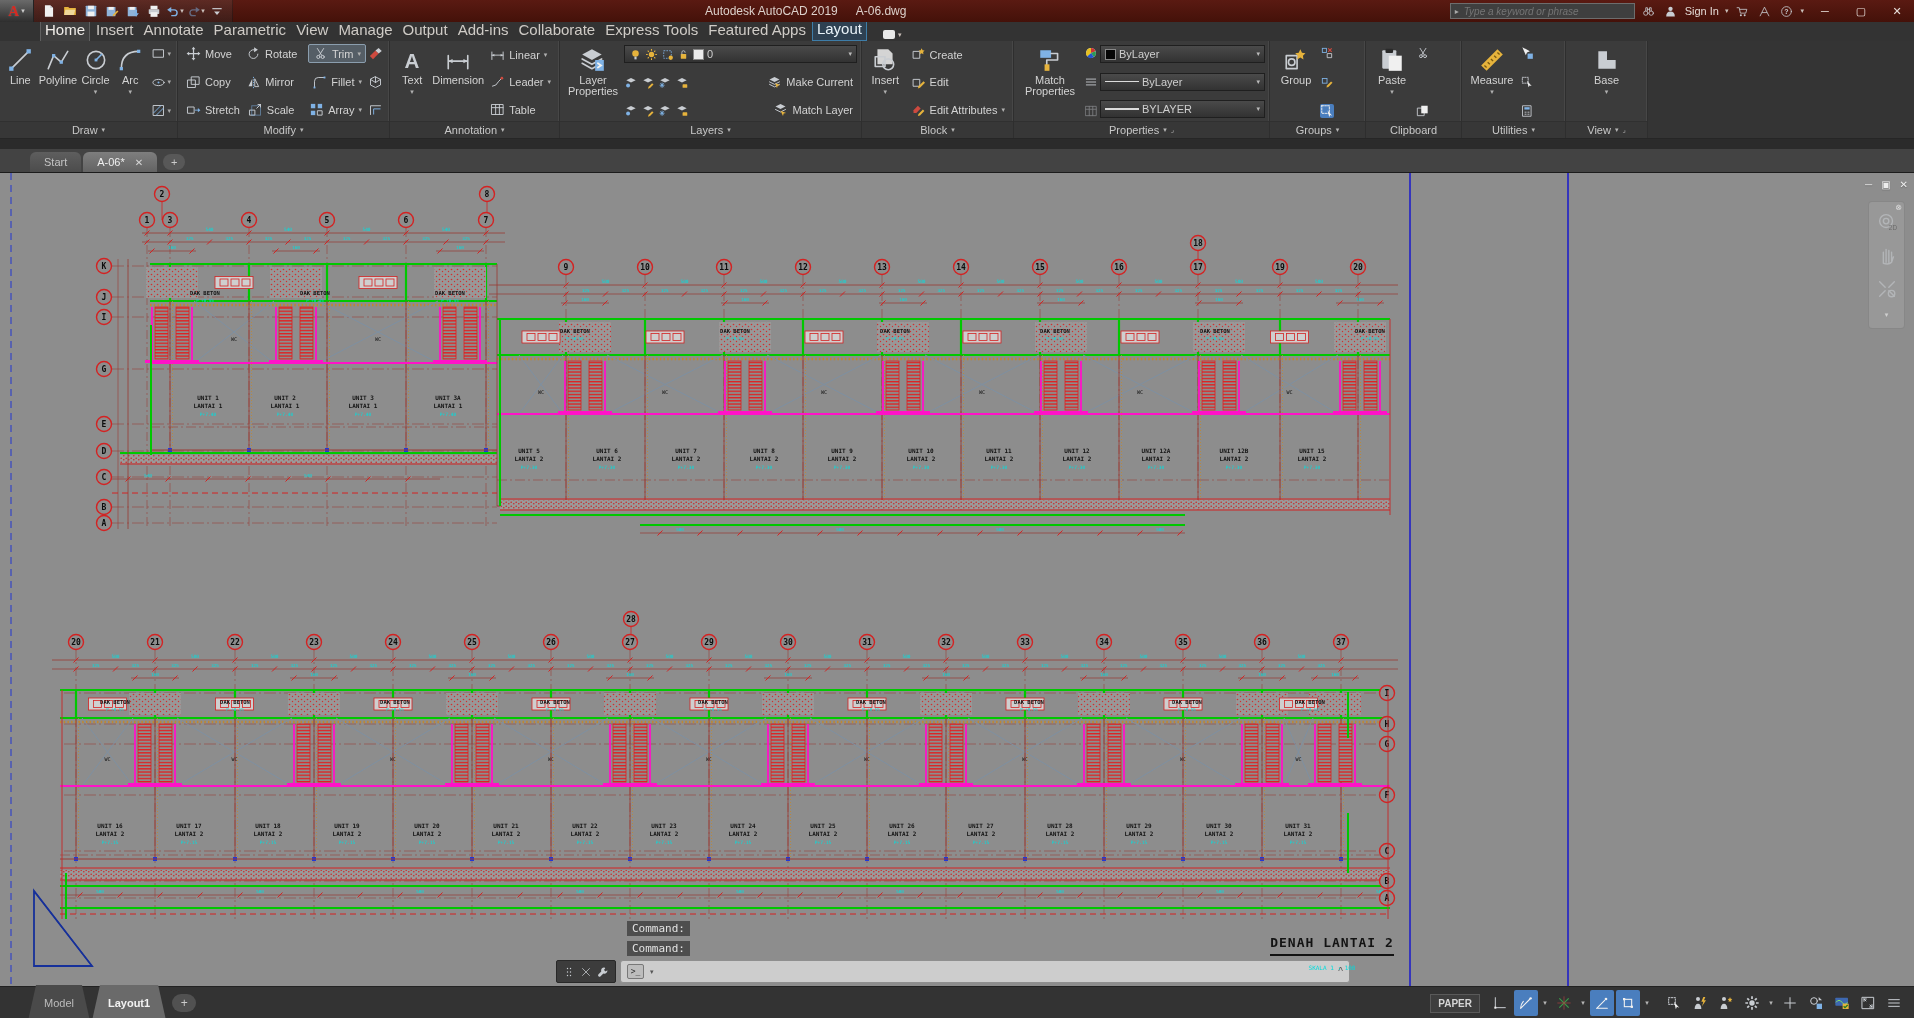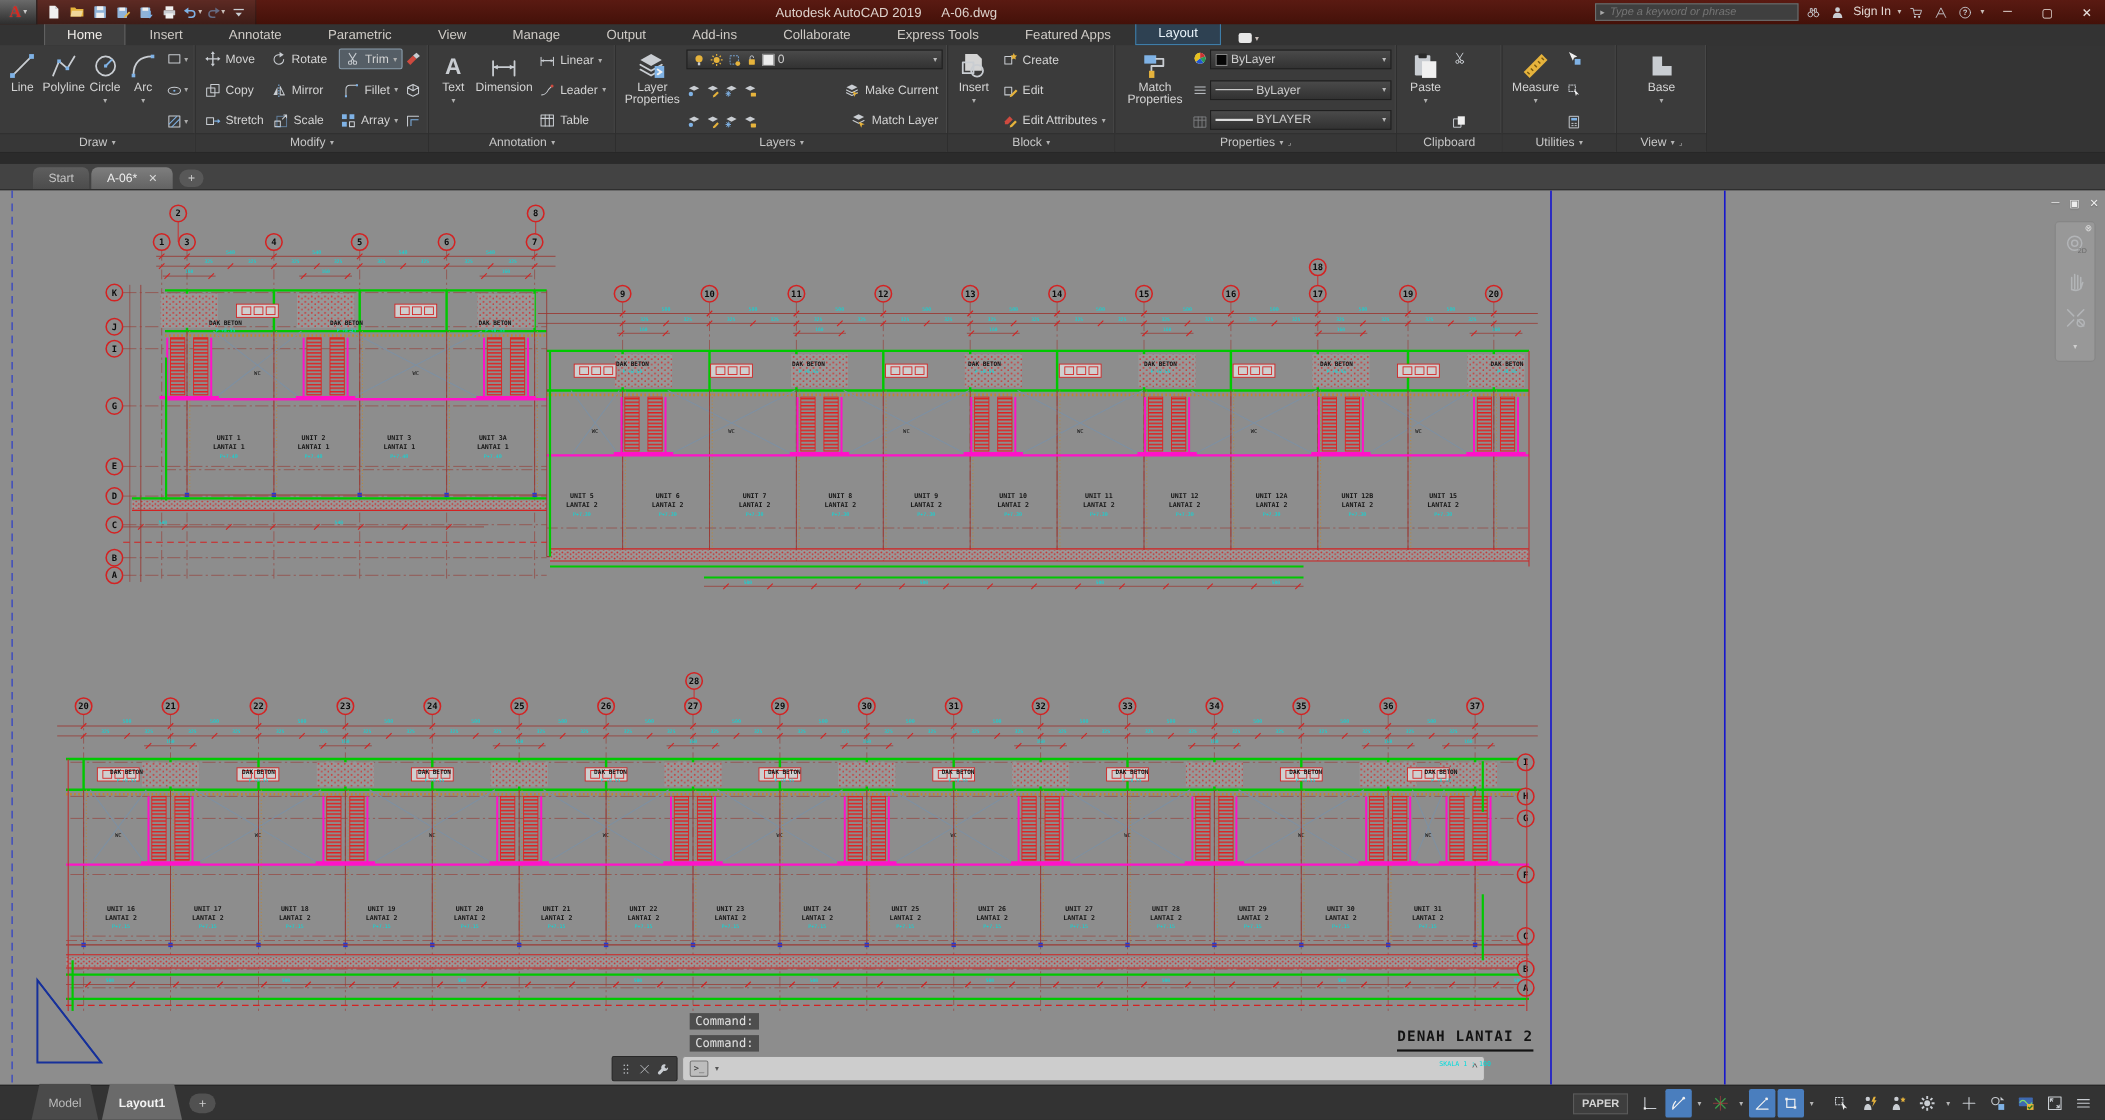--- a/index.html
+++ b/index.html
@@ -16,21 +16,21 @@
 .t-right{position:absolute;right:0;top:0;height:22px;display:flex;align-items:center;gap:6px;padding-right:2px}
 .searchwrap{display:flex;align-items:center;background:#3f3f3f;border:1px solid #6d6d6d;height:16px;width:185px;padding:0 4px;color:#a9a9a9}
 .searchwrap input{background:transparent;border:none;outline:none;color:#b5b5b5;font-style:italic;font-size:10px;width:100%;font-family:"Liberation Sans",sans-serif}
 .tic{width:16px;height:16px;display:flex;align-items:center;justify-content:center}
 .tic svg{width:13px;height:13px}
 .signin{font-size:11px;color:#e3dad5}
 .ddw{color:#cabfba;font-size:7px}
 .winbtn{width:30px;height:22px;display:flex;align-items:center;justify-content:center;color:#e8e0dc;font-size:11px}
 
 .rtabs{height:19px;background:#333;display:flex;align-items:flex-end;padding-left:40px;gap:2px}
-.rtab{padding:2px 20px 3px;font-size:12px;color:#cfcbc6}
+.rtab{padding:2px 4px 3px;font-size:15px;color:#cfcbc6}
 .rtab.active{background:#3f3f3f;border:1px solid #606060;border-bottom:none;color:#f0ede9}
 .rtab.ctx{background:#2e4152;border:1px solid #3e7da8;color:#e8f2f8}
 .rtoggle{margin-left:8px;display:flex;align-items:center;gap:3px;padding:2px 6px;color:#ccc}
 .rtoggle .box{width:12px;height:9px;background:#e8e8e8;border-radius:2px}
 
 .ribbon{height:98px;background:#3b3b3b;display:flex;border-bottom:1px solid #262626}
 .panel{display:flex;flex-direction:column;border-right:1px solid #2e2e2e;box-shadow:inset -1px 0 0 #474747}
 .pbody{flex:1;display:flex;align-items:stretch;padding:3px 4px 0;gap:2px}
 .plabel{height:17px;background:#373737;border-top:1px solid #303030;display:flex;align-items:center;justify-content:center;gap:4px;font-size:11px;color:#c8c8c8}
 .plabel .dd{font-size:7px;color:#b5b5b5}
@@ -937,20 +937,45 @@
           </div>
       </div>
     </div>
     <div class="plabel">
         <span>Properties</span>
         <span class="dd">▾</span>
         <span class="dd">⌟</span>
       </div>
   </div>
 
+  <div class="panel" style="width:96px">
+    <div class="pbody">
+      <div class="bigbtn">
+          <svg class="bi">
+            <use href="#i-group"></use>
+          </svg>
+          <span class="bl">Group</span>
+        </div>
+      <div class="mcol" style="align-items:center">
+        <svg class="tiny">
+            <use href="#i-ungroup"></use>
+          </svg>
+        <svg class="tiny">
+            <use href="#i-gedit"></use>
+          </svg>
+        <svg class="tiny" style="background:#4a7ebe;border-radius:2px">
+            <use href="#i-gsel"></use>
+          </svg>
+      </div>
+    </div>
+    <div class="plabel">
+        <span>Groups</span>
+        <span class="dd">▾</span>
+      </div>
+  </div>
 
   <div class="panel" style="width:96px">
     <div class="pbody">
       <div class="bigbtn">
           <svg class="bi">
             <use href="#i-paste"></use>
           </svg>
           <span class="bl">Paste</span>
           <span class="dd">▾</span>
         </div>

